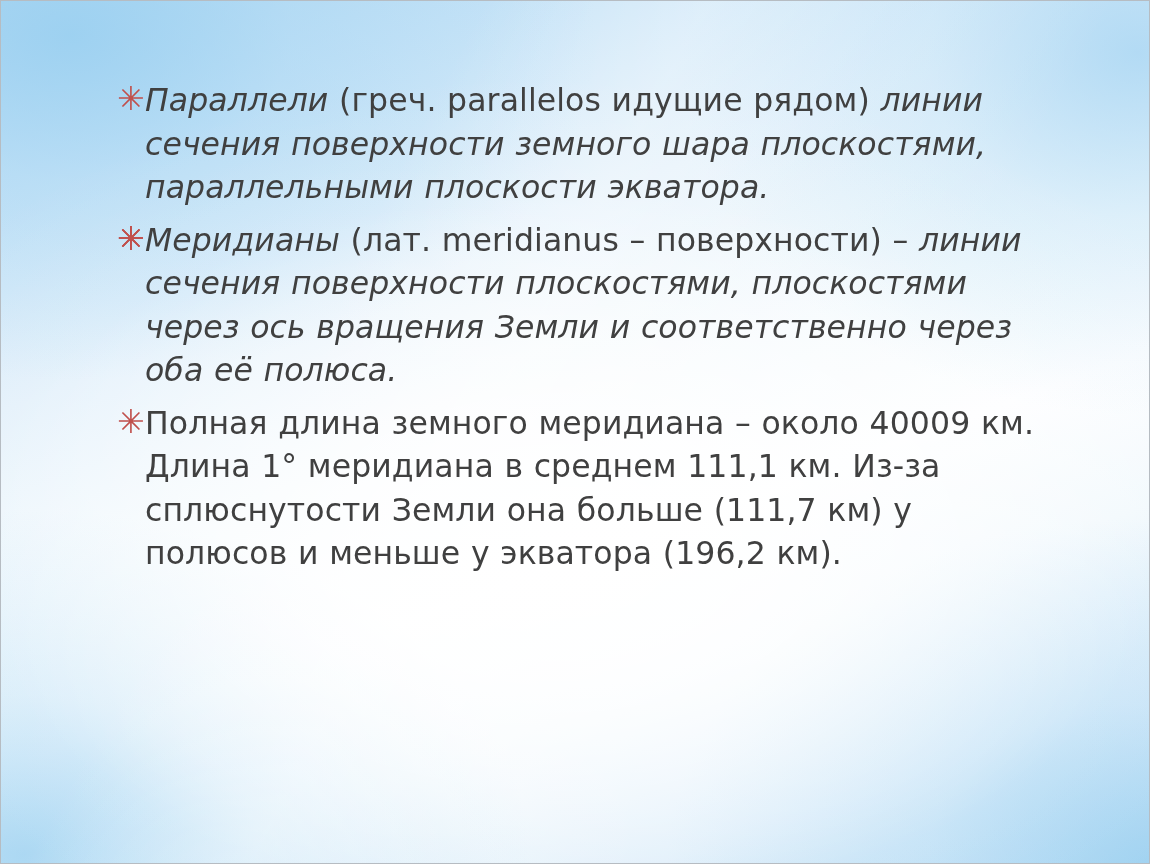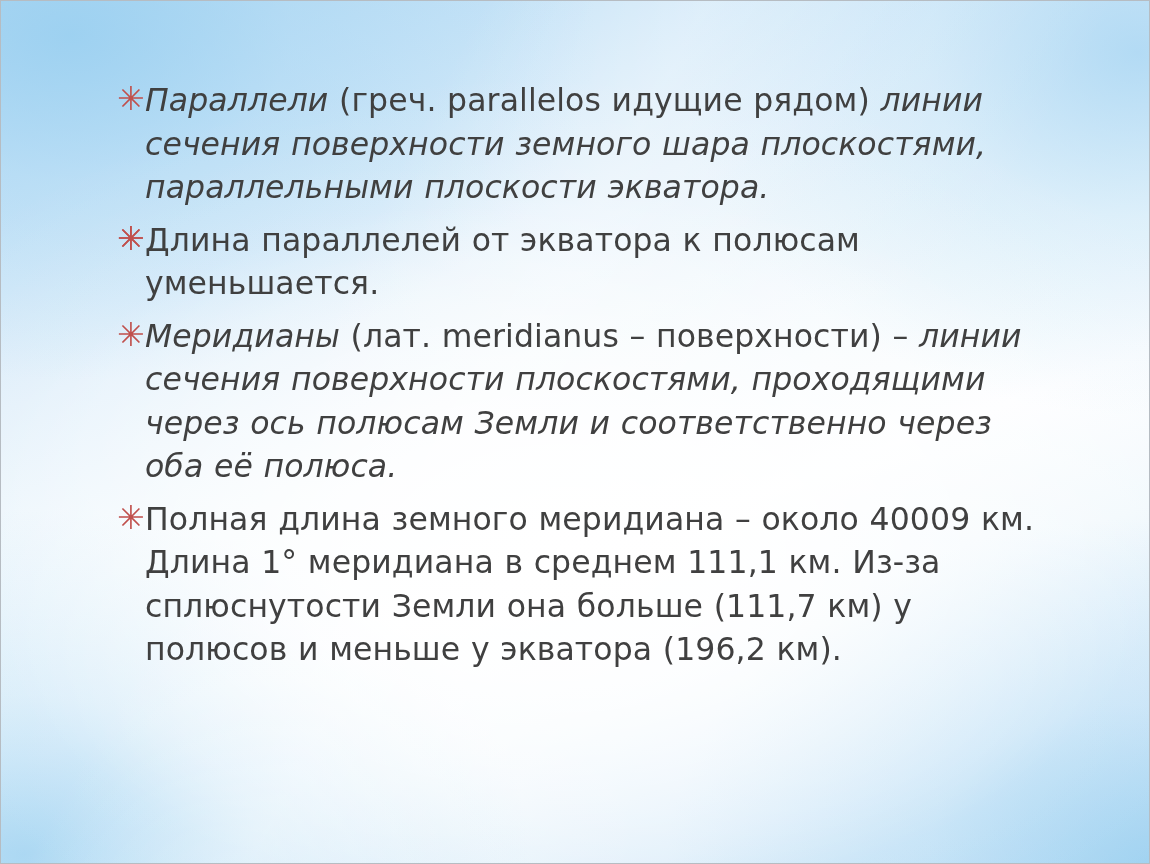--- a/index.html
+++ b/index.html
@@ -142,26 +142,25 @@
       <span class="bullet-marker">✳</span>
       <span class="bullet-text"><span class="it">Параллели</span><span class="up"> (греч. parallelos  идущие рядом) </span><span class="it">линии сечения поверхности земного шара плоскостями, параллельными плоскости экватора.</span></span>
     </p>
 
     <p class="bullet-item">
       <span class="bullet-marker">✳</span>
     </p>
 
     <p class="bullet-item">
       <span class="bullet-marker">✳</span>
-      <span class="bullet-text"><span class="up">Длина параллелей от экватора к полюсам уменьшается.</span></span>
     </p>
 
     <p class="bullet-item">
       <span class="bullet-marker">✳</span>
-      <span class="bullet-text"><span class="it">Меридианы</span><span class="up"> (лат. meridianus – поверхности) – </span><span class="it">линии сечения поверхности  плоскостями, проходящими через ось полюсам Земли и соответственно через оба её полюса.</span></span>
+      <span class="bullet-text"><span class="it">Меридианы</span><span class="up"> (лат. meridianus – поверхности) – </span><span class="it">линии сечения поверхности  плоскостями, плоскостями через ось вращения Земли и соответственно через оба её полюса.</span></span>
     </p>
 
     <p class="bullet-item">
       <span class="bullet-marker">✳</span>
       <span class="bullet-text"><span class="up">Полная длина земного меридиана – около 40009 км. Длина 1° меридиана в среднем 111,1 км. Из-за сплюснутости Земли она больше (111,7 км) у полюсов и меньше у экватора (196,2 км).</span></span>
     </p>
 
   </div>
 </div>
 

